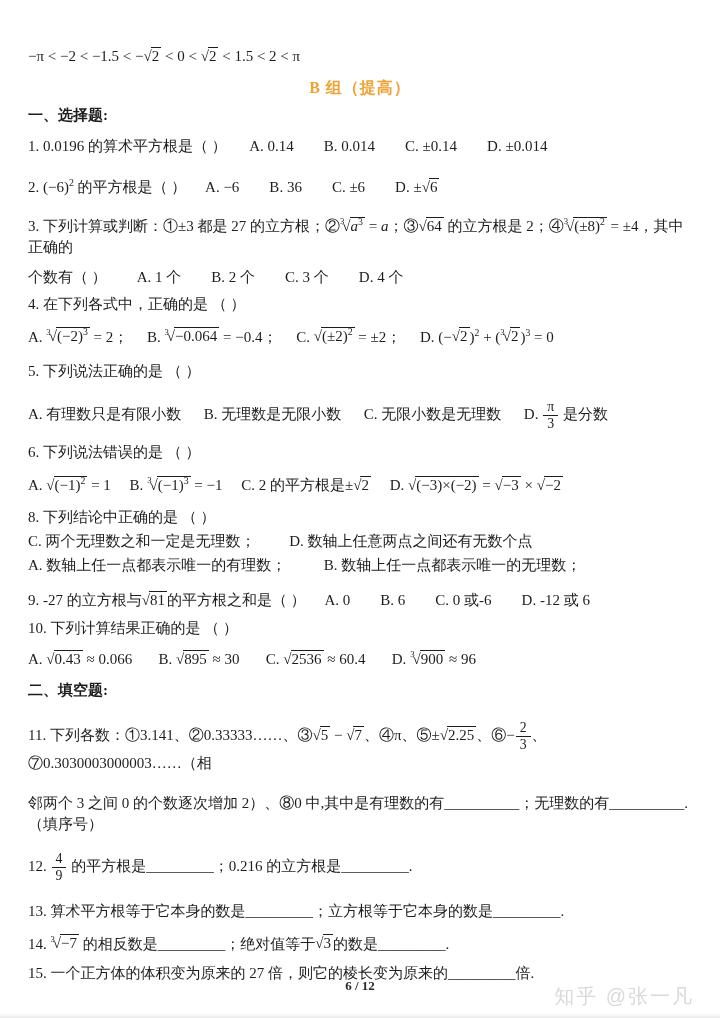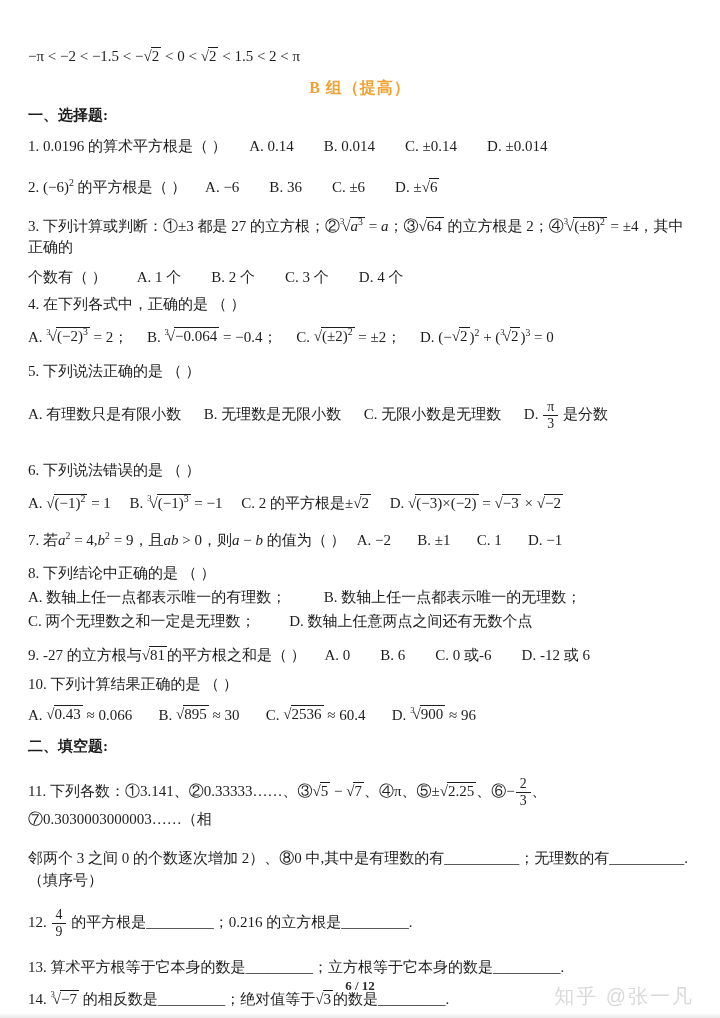--- a/index.html
+++ b/index.html
@@ -55,26 +55,25 @@
 
     <div class="line heading" style="margin-top:6px">一、选择题:</div>
     <div class="line" style="margin-top:9px">1. 0.0196 的算术平方根是（ ）      A. 0.14        B. 0.014        C. ±0.14        D. ±0.014</div>
     <div class="line" style="margin-top:20px">2. (−6)<sup>2</sup> 的平方根是（ ）     A. −6        B. 36        C. ±6        D. ±<span class="rad"><span class="rs">√</span><span class="rb">6</span></span></div>
     <div class="line" style="margin-top:16px">3. 下列计算或判断：①±3 都是 27 的立方根；②<span class="rad"><span class="rx">3</span><span class="rs">√</span><span class="rb"><i>a</i><sup>3</sup></span></span> = <i>a</i>；③<span class="rad"><span class="rs">√</span><span class="rb">64</span></span> 的立方根是 2；④<span class="rad"><span class="rx">3</span><span class="rs">√</span><span class="rb">(±8)<sup>2</sup></span></span> = ±4，其中正确的</div>
     <div class="line" style="margin-top:8px">个数有（ ）        A. 1 个        B. 2 个        C. 3 个        D. 4 个</div>
     <div class="line" style="margin-top:5px">4. 在下列各式中，正确的是 （ ）</div>
     <div class="line" style="margin-top:10px">A. <span class="rad"><span class="rx">3</span><span class="rs">√</span><span class="rb">(−2)<sup>3</sup></span></span> = 2；     B. <span class="rad"><span class="rx">3</span><span class="rs">√</span><span class="rb">−0.064</span></span> = −0.4；     C. <span class="rad"><span class="rs">√</span><span class="rb">(±2)<sup>2</sup></span></span> = ±2；     D. (−<span class="rad"><span class="rs">√</span><span class="rb">2</span></span>)<sup>2</sup> + (<span class="rad"><span class="rx">3</span><span class="rs">√</span><span class="rb">2</span></span>)<sup>3</sup> = 0</div>
     <div class="line" style="margin-top:13px">5. 下列说法正确的是 （ ）</div>
     <div class="line" style="margin-top:16px">A. 有理数只是有限小数      B. 无理数是无限小数      C. 无限小数是无理数      D. <span class="frac"><span class="fn">π</span><span class="fd">3</span></span> 是分数</div>
-    <div class="line" style="margin-top:29px">6. 下列说法错误的是 （ ）</div>
+    <div class="line" style="margin-top:11px">6. 下列说法错误的是 （ ）</div>
     <div class="line" style="margin-top:10px">A. <span class="rad"><span class="rs">√</span><span class="rb">(−1)<sup>2</sup></span></span> = 1     B. <span class="rad"><span class="rx">3</span><span class="rs">√</span><span class="rb">(−1)<sup>3</sup></span></span> = −1     C. 2 的平方根是±<span class="rad"><span class="rs">√</span><span class="rb">2</span></span>     D. <span class="rad"><span class="rs">√</span><span class="rb">(−3)×(−2)</span></span> = <span class="rad"><span class="rs">√</span><span class="rb">−3</span></span> × <span class="rad"><span class="rs">√</span><span class="rb">−2</span></span></div>
-    <div class="line" style="margin-top:16px">7. 若<i>a</i><sup>2</sup> = 4,<i>b</i><sup>2</sup> = 9，且<i>ab</i> &gt; 0，则<i>a</i> − <i>b</i> 的值为（ ）   A. −2       B. ±1       C. 1       D. −1</div>
     <div class="line" style="margin-top:11px">8. 下列结论中正确的是 （ ）</div>
+    <div class="line" style="margin-top:2px">C. 两个无理数之和一定是无理数；         D. 数轴上任意两点之间还有无数个点</div>
     <div class="line" style="margin-top:2px">A. 数轴上任一点都表示唯一的有理数；          B. 数轴上任一点都表示唯一的无理数；</div>
-    <div class="line" style="margin-top:2px">C. 两个无理数之和一定是无理数；         D. 数轴上任意两点之间还有无数个点</div>
     <div class="line" style="margin-top:13px">9. -27 的立方根与<span class="rad"><span class="rs">√</span><span class="rb">81</span></span>的平方根之和是（ ）     A. 0        B. 6        C. 0 或-6        D. -12 或 6</div>
     <div class="line" style="margin-top:7px">10. 下列计算结果正确的是 （ ）</div>
     <div class="line" style="margin-top:8px">A. <span class="rad"><span class="rs">√</span><span class="rb">0.43</span></span> ≈ 0.066       B. <span class="rad"><span class="rs">√</span><span class="rb">895</span></span> ≈ 30       C. <span class="rad"><span class="rs">√</span><span class="rb">2536</span></span> ≈ 60.4       D. <span class="rad"><span class="rx">3</span><span class="rs">√</span><span class="rb">900</span></span> ≈ 96</div>
 
     <div class="line heading" style="margin-top:10px">二、填空题:</div>
     <div class="line" style="margin-top:18px">11. 下列各数：①3.141、②0.33333……、③<span class="rad"><span class="rs">√</span><span class="rb">5</span></span> − <span class="rad"><span class="rs">√</span><span class="rb">7</span></span>、④π、⑤±<span class="rad"><span class="rs">√</span><span class="rb">2.25</span></span>、⑥−<span class="frac"><span class="fn">2</span><span class="fd">3</span></span>、⑦0.3030003000003……（相</div>
     <div class="line" style="margin-top:18px">邻两个 3 之间 0 的个数逐次增加 2）、⑧0 中,其中是有理数的有__________；无理数的有__________.（填序号）</div>
     <div class="line" style="margin-top:15px">12. <span class="frac"><span class="fn">4</span><span class="fd">9</span></span> 的平方根是_________；0.216 的立方根是_________.</div>
     <div class="line" style="margin-top:17px">13. 算术平方根等于它本身的数是_________；立方根等于它本身的数是_________.</div>
     <div class="line" style="margin-top:10px">14. <span class="rad"><span class="rx">3</span><span class="rs">√</span><span class="rb">−7</span></span> 的相反数是_________；绝对值等于<span class="rad"><span class="rs">√</span><span class="rb">3</span></span>的数是_________.</div>

